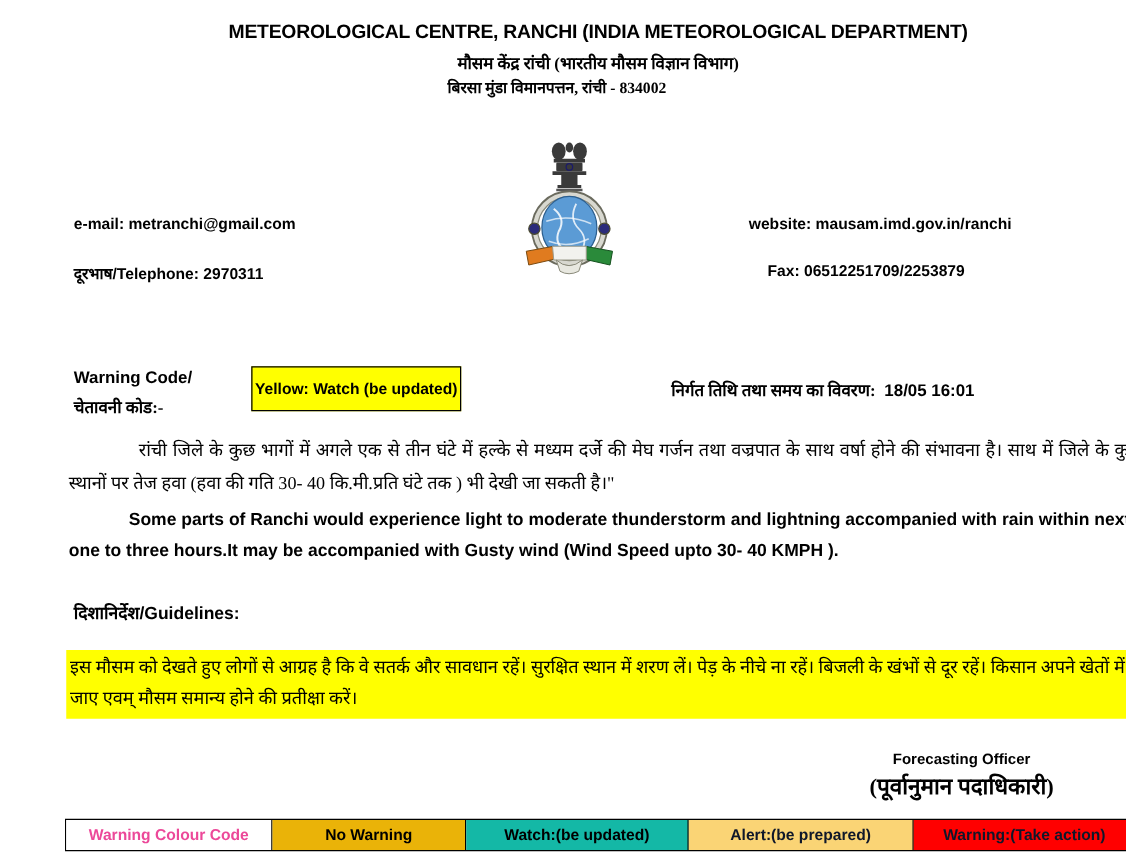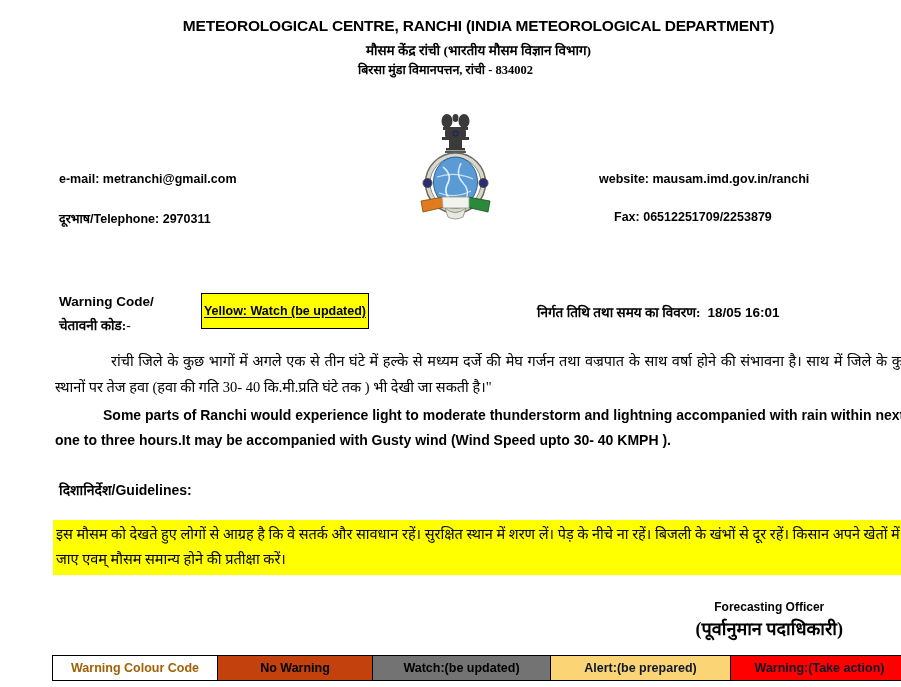--- a/index.html
+++ b/index.html
@@ -102,21 +102,20 @@
     background: #ffff00;
     border: 1.5px solid #000000;
     box-sizing: border-box;
     display: flex;
     align-items: center;
     justify-content: center;
   }
   .wc-box span {
     font-weight: bold;
     font-size: 12.5px;
-    text-decoration: underline;
     text-underline-offset: 2px;
     white-space: nowrap;
   }
 
   .issue-line {
     position: absolute;
     left: 509px;
     top: 303px;
     font-weight: bold;
     font-size: 13.5px;
@@ -283,27 +282,27 @@
     <span class="hi">दिशानिर्देश</span><span>/Guidelines:</span>
   </div>
   <div class="hl-block" style="background: rgb(255, 255, 0);">इस मौसम को देखते हुए लोगों से आग्रह है कि वे सतर्क और सावधान रहें। सुरक्षित स्थान में शरण लें। पेड़ के नीचे ना रहें। बिजली के खंभों से दूर रहें। किसान अपने खेतों में ना जाए एवम् मौसम समान्य होने की प्रतीक्षा करें।</div>
 
   <div class="sign">
     <div class="l1">Forecasting Officer</div>
     <div class="l2">(पूर्वानुमान पदाधिकारी)</div>
   </div>
 
   <div class="code-table">
-    <div class="code-cell" style="background: rgb(255, 255, 255); color: #a16207; width: 165px; flex: 0 0 165px;">
+    <div class="code-cell" style="background: rgb(255, 255, 255); color: #ec4899; width: 165px; flex: 0 0 165px;">
         <span>Warning Colour Code</span>
       </div>
-    <div class="code-cell" style="background: #c2410c; color: rgb(0, 0, 0); width: 155px; flex: 0 0 155px;">
+    <div class="code-cell" style="background: #eab308; color: rgb(0, 0, 0); width: 155px; flex: 0 0 155px;">
         <span>No Warning</span>
       </div>
-    <div class="code-cell" style="background: #737373; color: rgb(0, 0, 0); width: 178px; flex: 0 0 178px;">
+    <div class="code-cell" style="background: #14b8a6; color: rgb(0, 0, 0); width: 178px; flex: 0 0 178px;">
         <span>Watch:(be updated)</span>
       </div>
     <div class="code-cell" style="background: rgb(250, 212, 117); color: #0f172a; width: 180px; flex: 0 0 180px;">
         <span>Alert:(be prepared)</span>
       </div>
     <div class="code-cell" style="background: rgb(255, 0, 0); color: #0f172a; width: 177px; flex: 0 0 177px;">
         <span>Warning:(Take action)</span>
       </div>
   </div>
 

